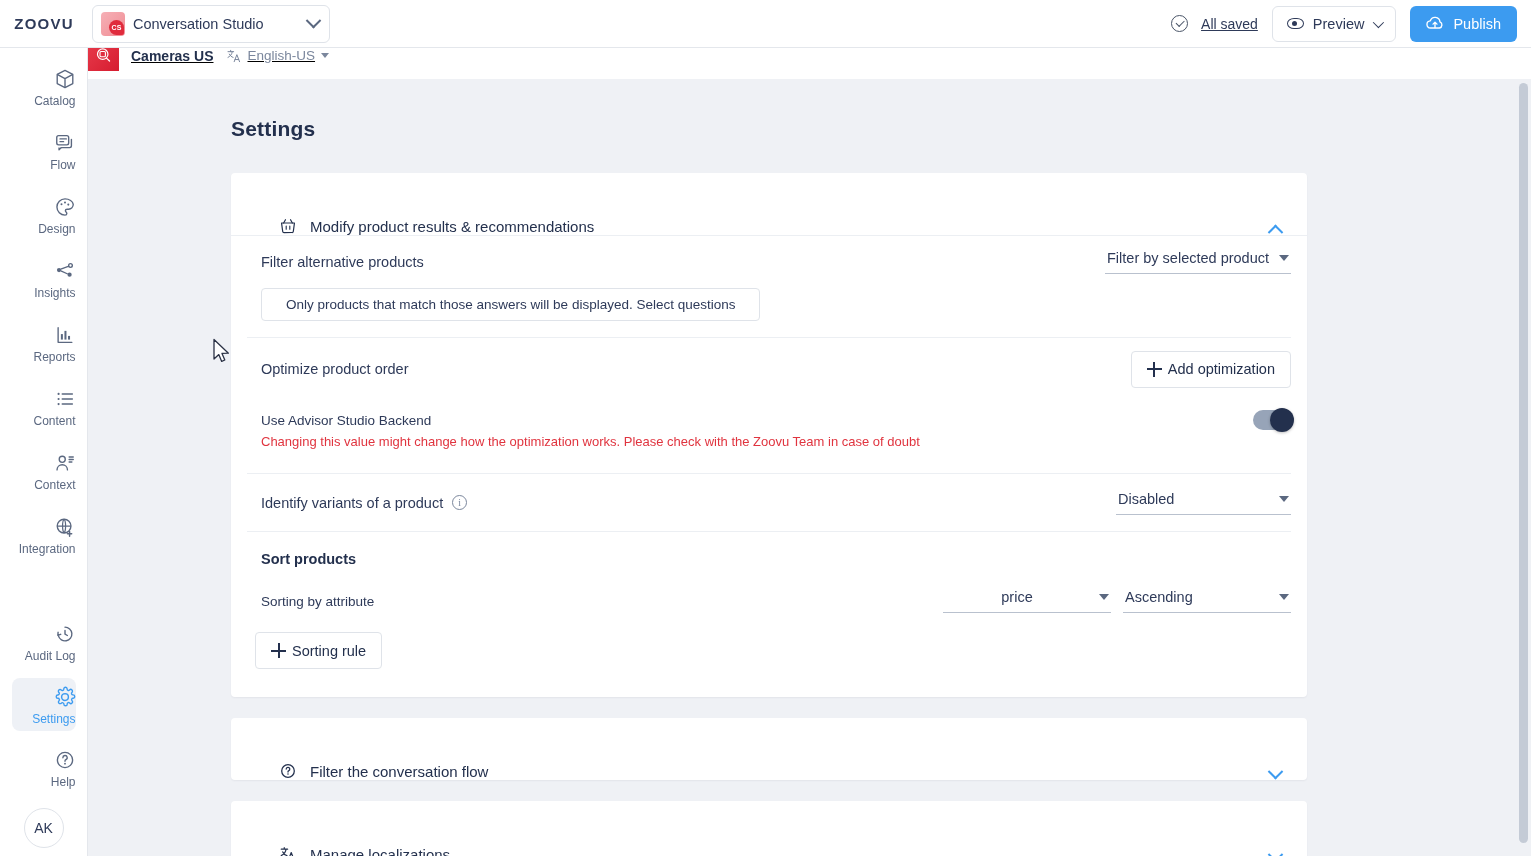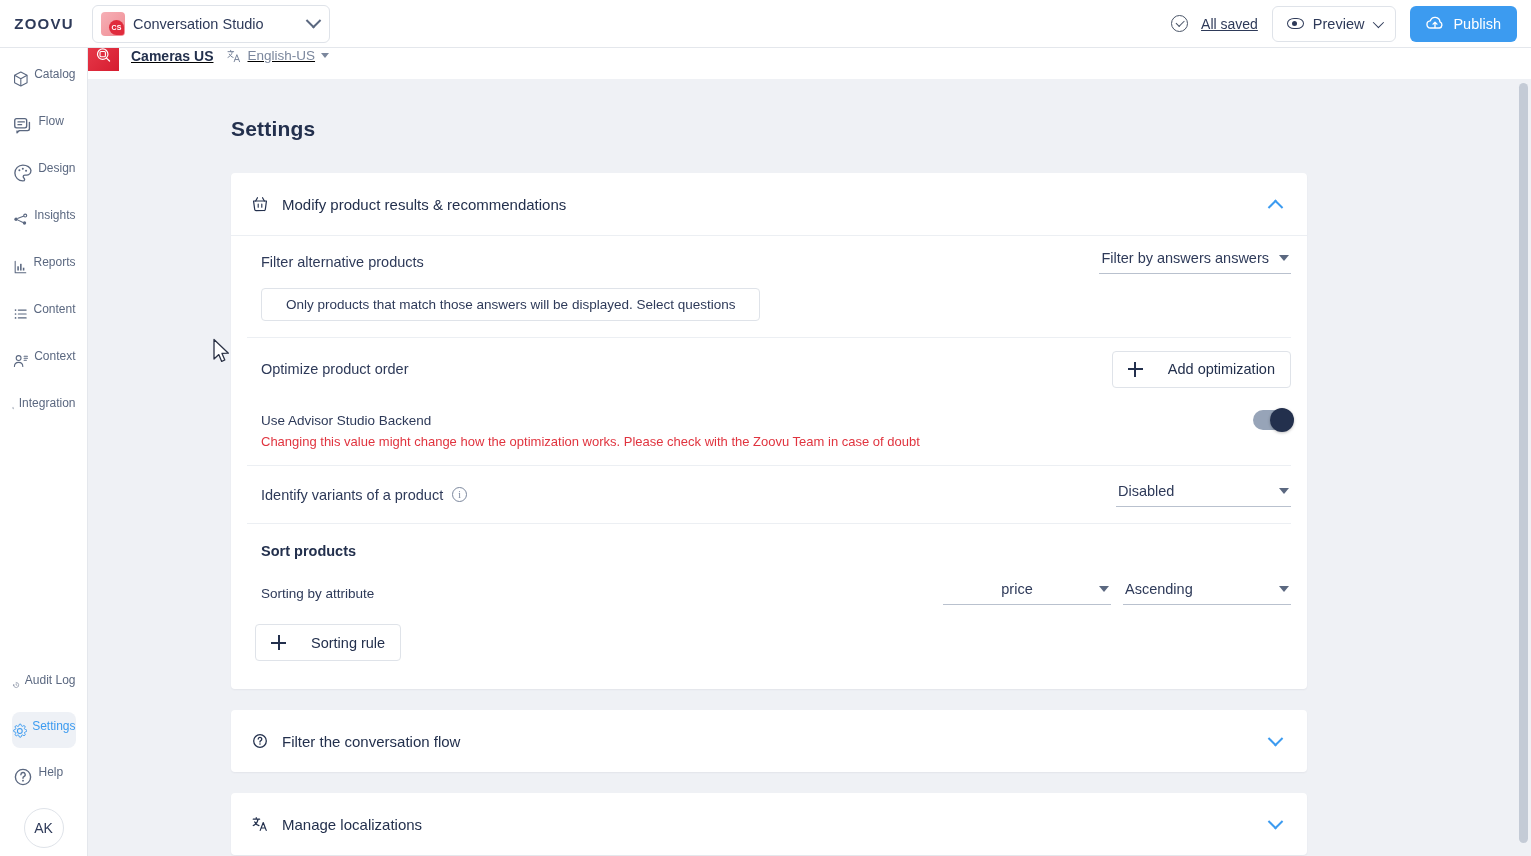--- a/index.html
+++ b/index.html
@@ -102,21 +102,21 @@
   .sidebar {
     position: absolute; left: 0; top: 48px;
     width: 88px; height: 808px;
     background: #ffffff;
     border-right: 1px solid #e4e7ec;
     display: flex; flex-direction: column; align-items: center;
     z-index: 20;
   }
   .nav-item {
     width: 64px; padding: 8px 0 6px;
-    display: flex; flex-direction: row; align-items: flex-start; gap: 5px;
+    display: flex; flex-direction: column; align-items: flex-end; gap: 5px;
     border-radius: 8px; cursor: pointer;
     color: #5b6880;
   }
   .nav-item.active { background: #eef1f6; color: #3c9bf0; }
   .nav-label { font-size: 12px; line-height: 1; white-space: nowrap; }
   .nav-top { margin-top: 12px; display: flex; flex-direction: column; gap: 11px; }
   .nav-bottom { margin-top: auto; margin-bottom: 8px; display: flex; flex-direction: column; align-items:center; gap: 10px; }
   .avatar {
     width: 40px; height: 40px; border-radius: 50%;
     border: 1px solid #dfe3e9; background: #fff;
@@ -165,22 +165,22 @@
     letter-spacing: .2px;
   }
   .cards { margin: 32px 0 0 143px; width: 1076px; }
 
   .card {
     background: #ffffff; border-radius: 4px;
     box-shadow: 0 1px 2px rgba(30,40,70,.06);
     margin-bottom: 21px;
   }
   .card-head {
-    height: 62px; display: flex; align-items: center;
-    padding: 0 26px 0 20px; cursor: pointer;
+    height: 62px; display: flex; align-items: flex-end;
+    padding: 0 26px 0 20px; cursor: pointer; margin-left: 28px;
   }
   .card-head .ic { margin-right: 13px; display: flex; align-items: center; color: #23304d; }
   .card-title { font-size: 15px; color: #23304d; flex: 1; }
   .chev-blue {
     width: 11px; height: 11px;
     border-right: 2.2px solid #3c9bf0; border-bottom: 2.2px solid #3c9bf0;
   }
   .chev-blue.down { transform: rotate(45deg) translate(-2px,-2px); }
   .chev-blue.up { transform: rotate(-135deg) translate(-2px,-2px); }
 
@@ -213,21 +213,21 @@
   .select-underline .val { font-size: 14.5px; color: #2e3a59; flex: 1; white-space: nowrap; }
   .tri-grey {
     width: 0; height: 0;
     border-left: 5px solid transparent; border-right: 5px solid transparent;
     border-top: 6px solid #5b6880;
   }
 
   .btn-outline {
     height: 37px; padding: 0 15px;
     border: 1px solid #dfe3e9; border-radius: 4px; background: #fff;
-    display: inline-flex; align-items: center; gap: 25px;
+    display: inline-flex; align-items: center; gap: 6px;
     font-size: 14.5px; color: #23304d; cursor: pointer;
     font-family: "Liberation Sans", sans-serif;
   }
   .plus {
     position: relative; width: 15px; height: 15px; flex: 0 0 auto;
   }
   .plus::before, .plus::after {
     content:''; position:absolute; background: #23304d;
   }
   .plus::before { left: 0; top: 6.5px; width: 15px; height: 2px; }
@@ -455,21 +455,21 @@
         <span class="card-title">Modify product results &amp; recommendations</span>
         <span class="chev-blue up"></span>
       </div>
 
       <div class="card-body">
 
         <div class="row">
           <span class="row-label">Filter alternative products</span>
           <span class="spacer"></span>
           <div class="select-underline">
-            <span class="val">Filter by answers answers</span>
+            <span class="val">Filter by selected product</span>
             <span class="tri-grey"></span>
           </div>
         </div>
         <div style="border-bottom:1px solid #eceff3;">
           <span class="chip">Only products that match those answers will be displayed. Select questions</span>
         </div>
 
         <div class="row" style="min-height:62px;align-items:center;">
           <span class="row-label">Optimize product order</span>
           <span class="spacer"></span>
@@ -479,21 +479,21 @@
           </button>
         </div>
 
         <div class="row" style="min-height:40px;">
           <span class="row-label small">Use Advisor Studio Backend</span>
           <span class="spacer"></span>
           <div class="toggle">
             <div class="knob"></div>
           </div>
         </div>
-        <div class="warn-text" style="border-bottom:1px solid #eceff3;padding-bottom:16px;">Changing this value might change how the optimization works. Please check with the Zoovu Team in case of doubt</div>
+        <div class="warn-text" style="border-bottom:1px solid #eceff3;padding-bottom:24px;">Changing this value might change how the optimization works. Please check with the Zoovu Team in case of doubt</div>
 
         <div class="row" style="min-height:58px;border-bottom:1px solid #eceff3;">
           <span class="row-label">Identify variants of a product</span>
           <span class="info-i">i</span>
           <span class="spacer"></span>
           <div class="select-underline">
             <span class="val">Disabled</span>
             <span class="tri-grey"></span>
           </div>
         </div>

